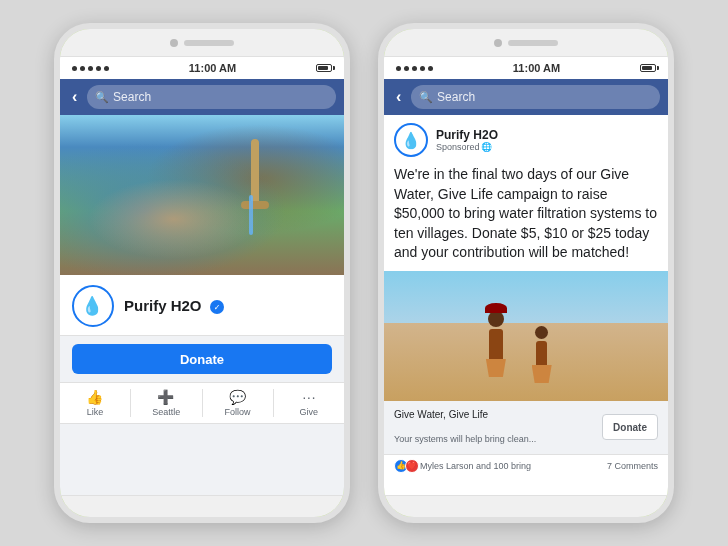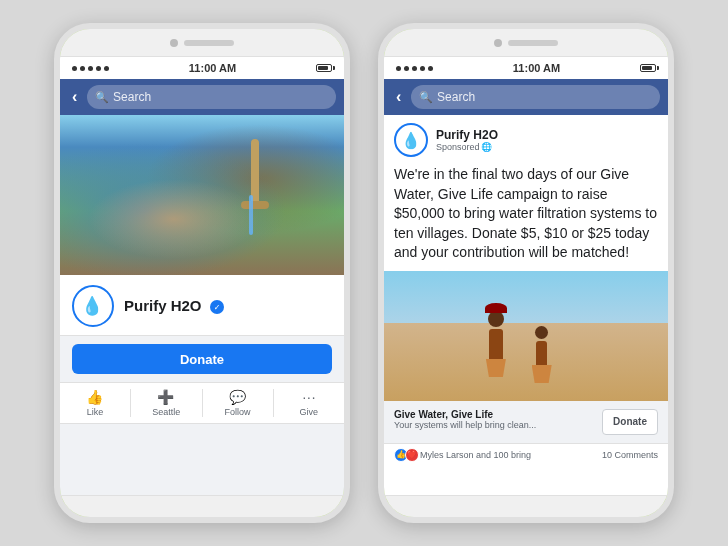--- a/index.html
+++ b/index.html
@@ -522,23 +522,23 @@
       justify-content: space-between;
       gap: 8px;
     }
 
     .post-link-info {
       flex: 1;
     }
 
     .post-link-title {
       font-size: 10px;
-      font-weight: 700;
+      font-weight: 400;
       color: #1c1e21;
-      margin-bottom: 0;
+      margin-bottom: 14px;
     }
 
     .post-link-desc {
       font-size: 9px;
       color: #606770;
       margin-bottom: 2px;
     }
 
     .post-link-url {
       font-size: 8px;
@@ -787,21 +787,21 @@
           <div class="reaction-avatars">
             <div class="reaction-avatar">
               <span class="like-emoji">👍</span>
             </div>
             <div class="reaction-avatar" style="background:#e53935;">
               <span class="like-emoji">❤️</span>
             </div>
           </div>
           <span class="reaction-text">Myles Larson and 100 bring</span>
         </div>
-        <span class="comment-count">10 Comments</span>
+        <span class="comment-count">7 Comments</span>
       </div>
 
     </div>
 
     <div class="phone-bottom-bezel">
     </div>
   </div>
 
 </div>
 

